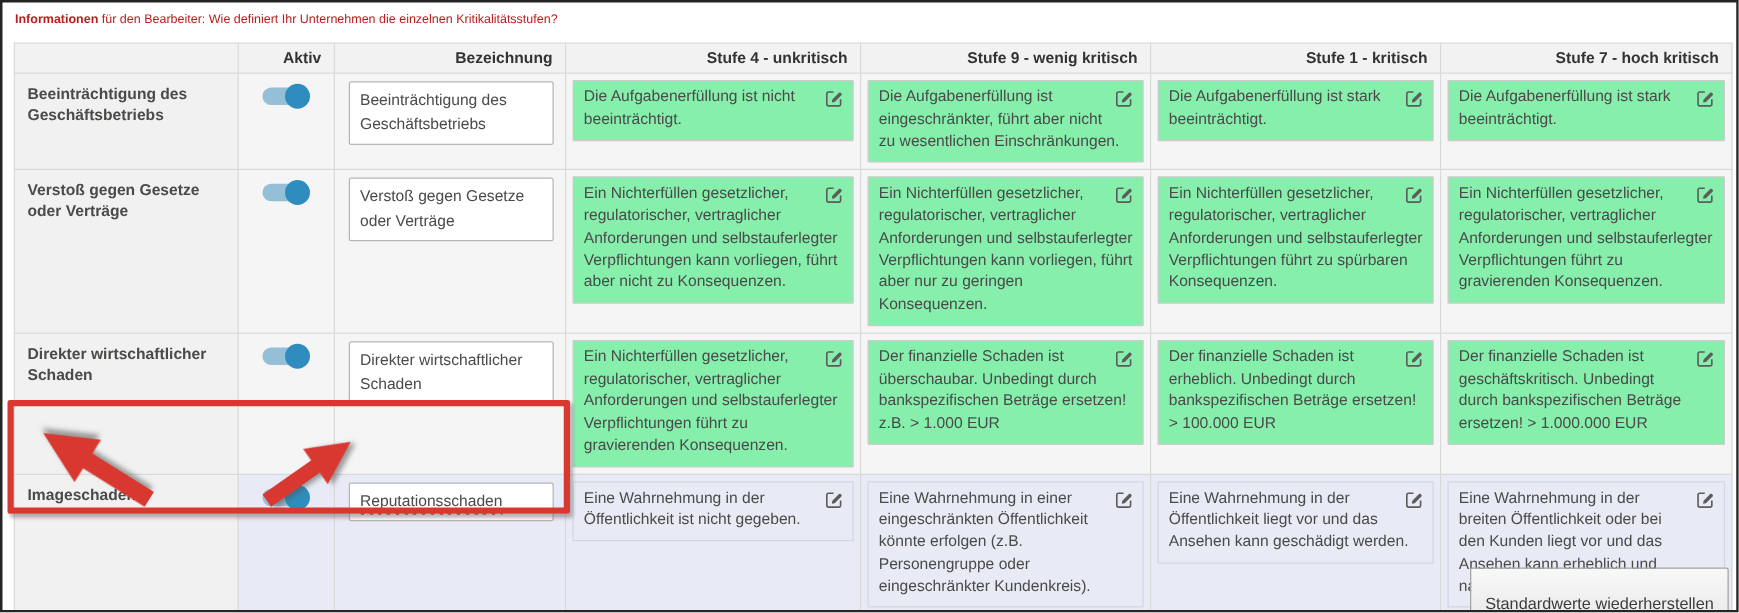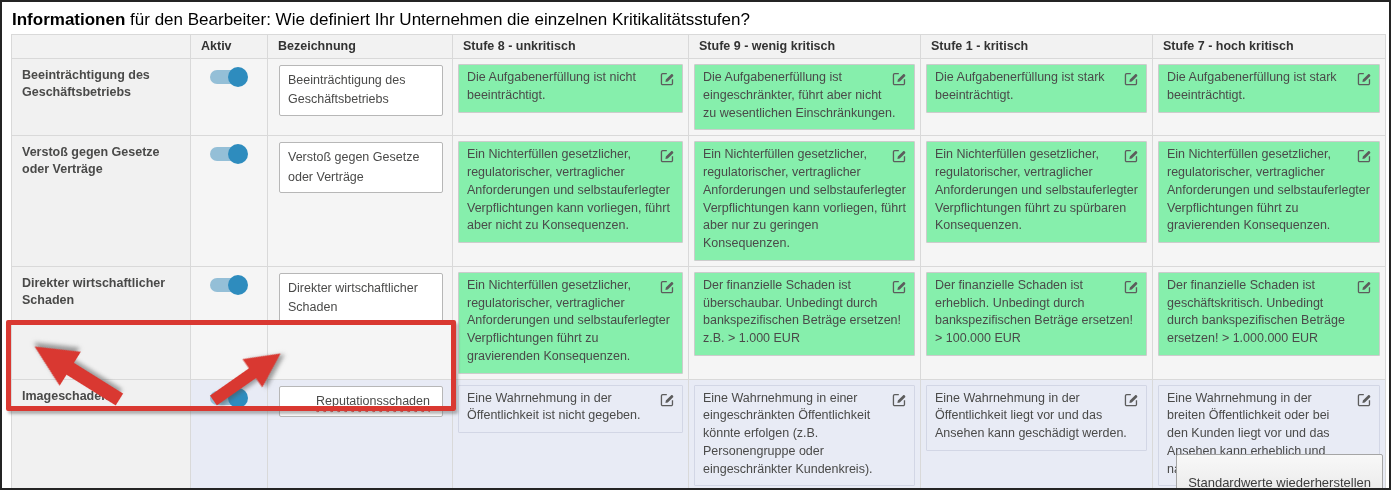--- a/index.html
+++ b/index.html
@@ -4,31 +4,31 @@
 <style>
   * { margin:0; padding:0; box-sizing:border-box; }
   html,body { background:#fff; }
   body { font-family:"Liberation Sans", sans-serif; color:#4a4a49; }
 
   .page {
     position:relative; width:1391px; height:490px;
     border:2px solid #242424; background:#fff; overflow:hidden;
   }
 
-  .title { position:absolute; left:10px; top:8px; font-size:17px; color:#000000; }
+  .title { position:absolute; left:10px; top:8px; font-size:10px; color:#b91c1c; }
   .title .b { font-weight:bold; }
 
   table.grid {
     position:absolute; left:9px; top:32px; width:1374px;
     border-collapse:collapse; table-layout:fixed; font-size:12.5px;
   }
   table.grid th, table.grid td { border:1px solid #d9d9d9; vertical-align:top; }
 
   thead th {
-    background:#f2f2f2; font-weight:bold; text-align:left; color:#333;
+    background:#f2f2f2; font-weight:bold; text-align:right; color:#333;
     padding:4px 10px; height:24px; font-size:12.5px;
   }
 
   td.label-cell {
     background:#f1f1f1; font-weight:bold; padding:8px 10px; line-height:1.35;
     color:#4a4a49;
   }
   tr.active-row td.data-cell { background:#f5f5f5; }
   tr.highlight-row td.data-cell { background:#e8ebf5; }
 
@@ -37,21 +37,21 @@
   .toggle .track { position:absolute; left:0; top:3px; width:33px; height:14px; border-radius:7px; background:#94bfd7; }
   .toggle .knob  { position:absolute; right:0; top:0; width:20px; height:20px; border-radius:50%; background:#2e8cbe; }
 
   
   .bez-input {
     margin:6px 9px 0 11px; background:#fff; border:1px solid #b7b7b7; border-radius:2px;
     padding:5px 8px; line-height:1.55; color:#4a4a49; min-height:24px;
   }
   .squiggle {
     text-decoration:underline; text-decoration-style:wavy;
-    text-decoration-color:#e02b20; text-decoration-thickness:1px; text-underline-offset:3px;margin-left:28px;
+    text-decoration-color:#e02b20; text-decoration-thickness:1px; text-underline-offset:3px;
   }
 
   
   .box {
     margin:5px; background:#86efac; border:1px solid #cccccc; border-radius:1px;
     padding:4px 8px 7px 8px; line-height:1.42; color:#4a4a49; overflow:hidden;
   }
   tr.highlight-row .box { background:transparent; border-color:#d2d6e5; }
   .edit-icon { float:right; width:14px; height:14px; margin:3px 0 3px 7px; cursor:pointer; }
 
@@ -90,21 +90,21 @@
       <col style="width:236px">
         <col style="width:232px">
         <col style="width:232px">
         <col style="width:233px">
     </colgroup>
     <thead>
       <tr>
         <th></th>
         <th>Aktiv</th>
         <th>Bezeichnung</th>
-        <th>Stufe 8 - unkritisch</th>
+        <th>Stufe 4 - unkritisch</th>
         <th>Stufe 9 - wenig kritisch</th>
         <th>Stufe 1 - kritisch</th>
         <th>Stufe 7 - hoch kritisch</th>
       </tr>
     </thead>
     <tbody>
 
       <tr class="active-row" style="height:63px">
         <td class="label-cell">Beeinträchtigung des Geschäftsbetriebs</td>
         <td class="data-cell">

